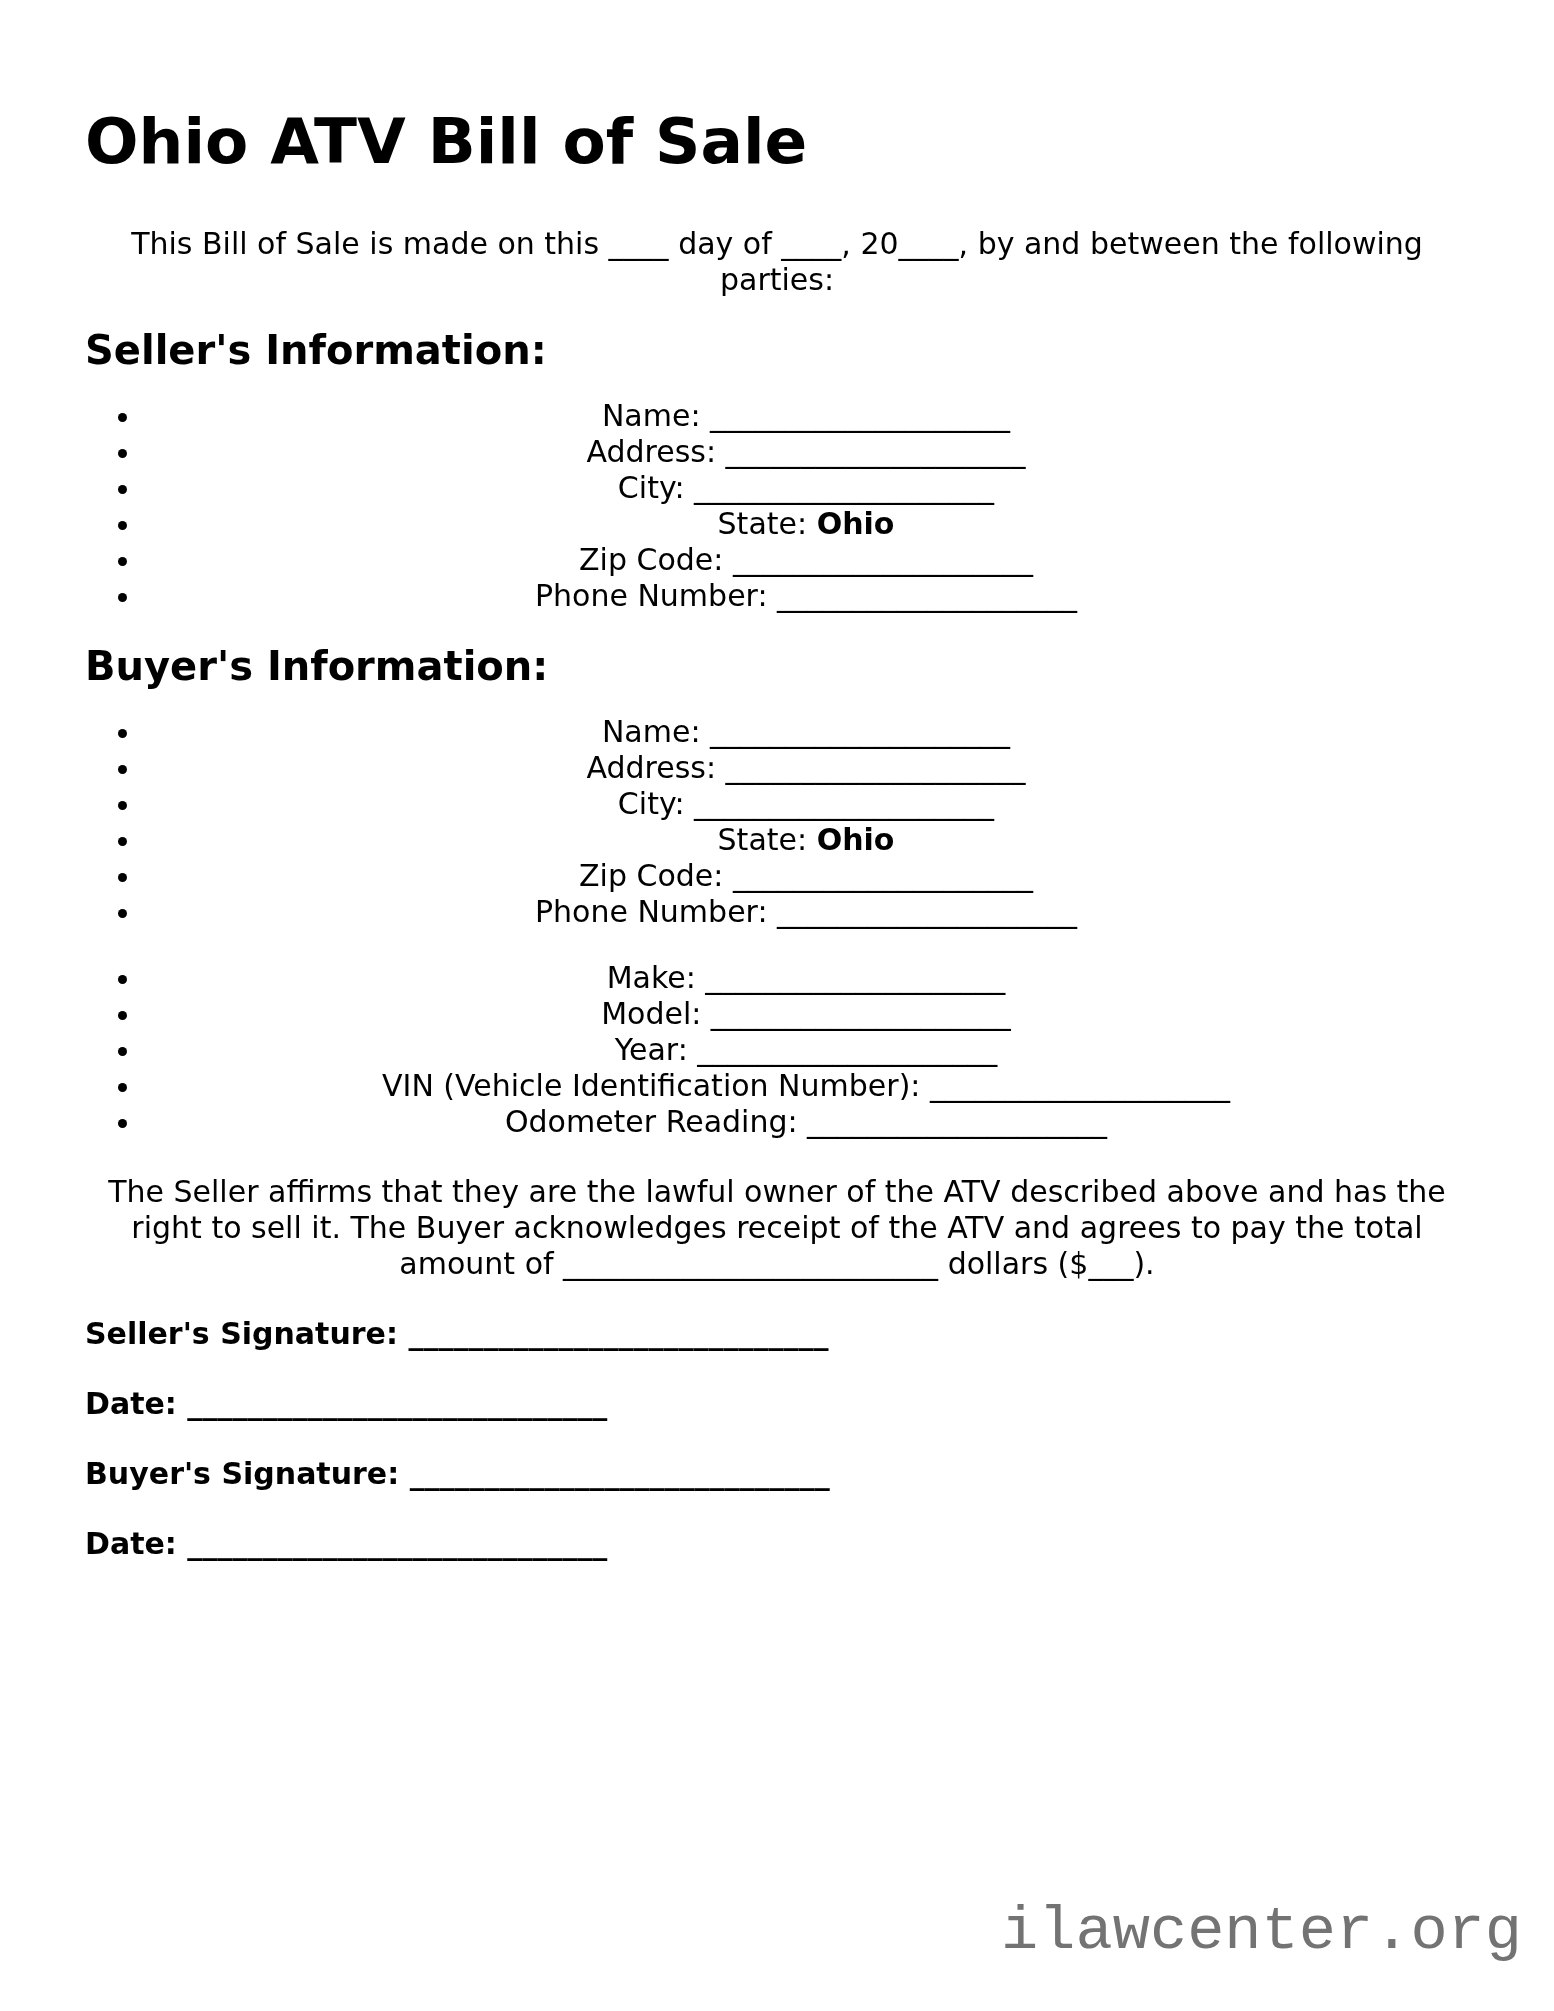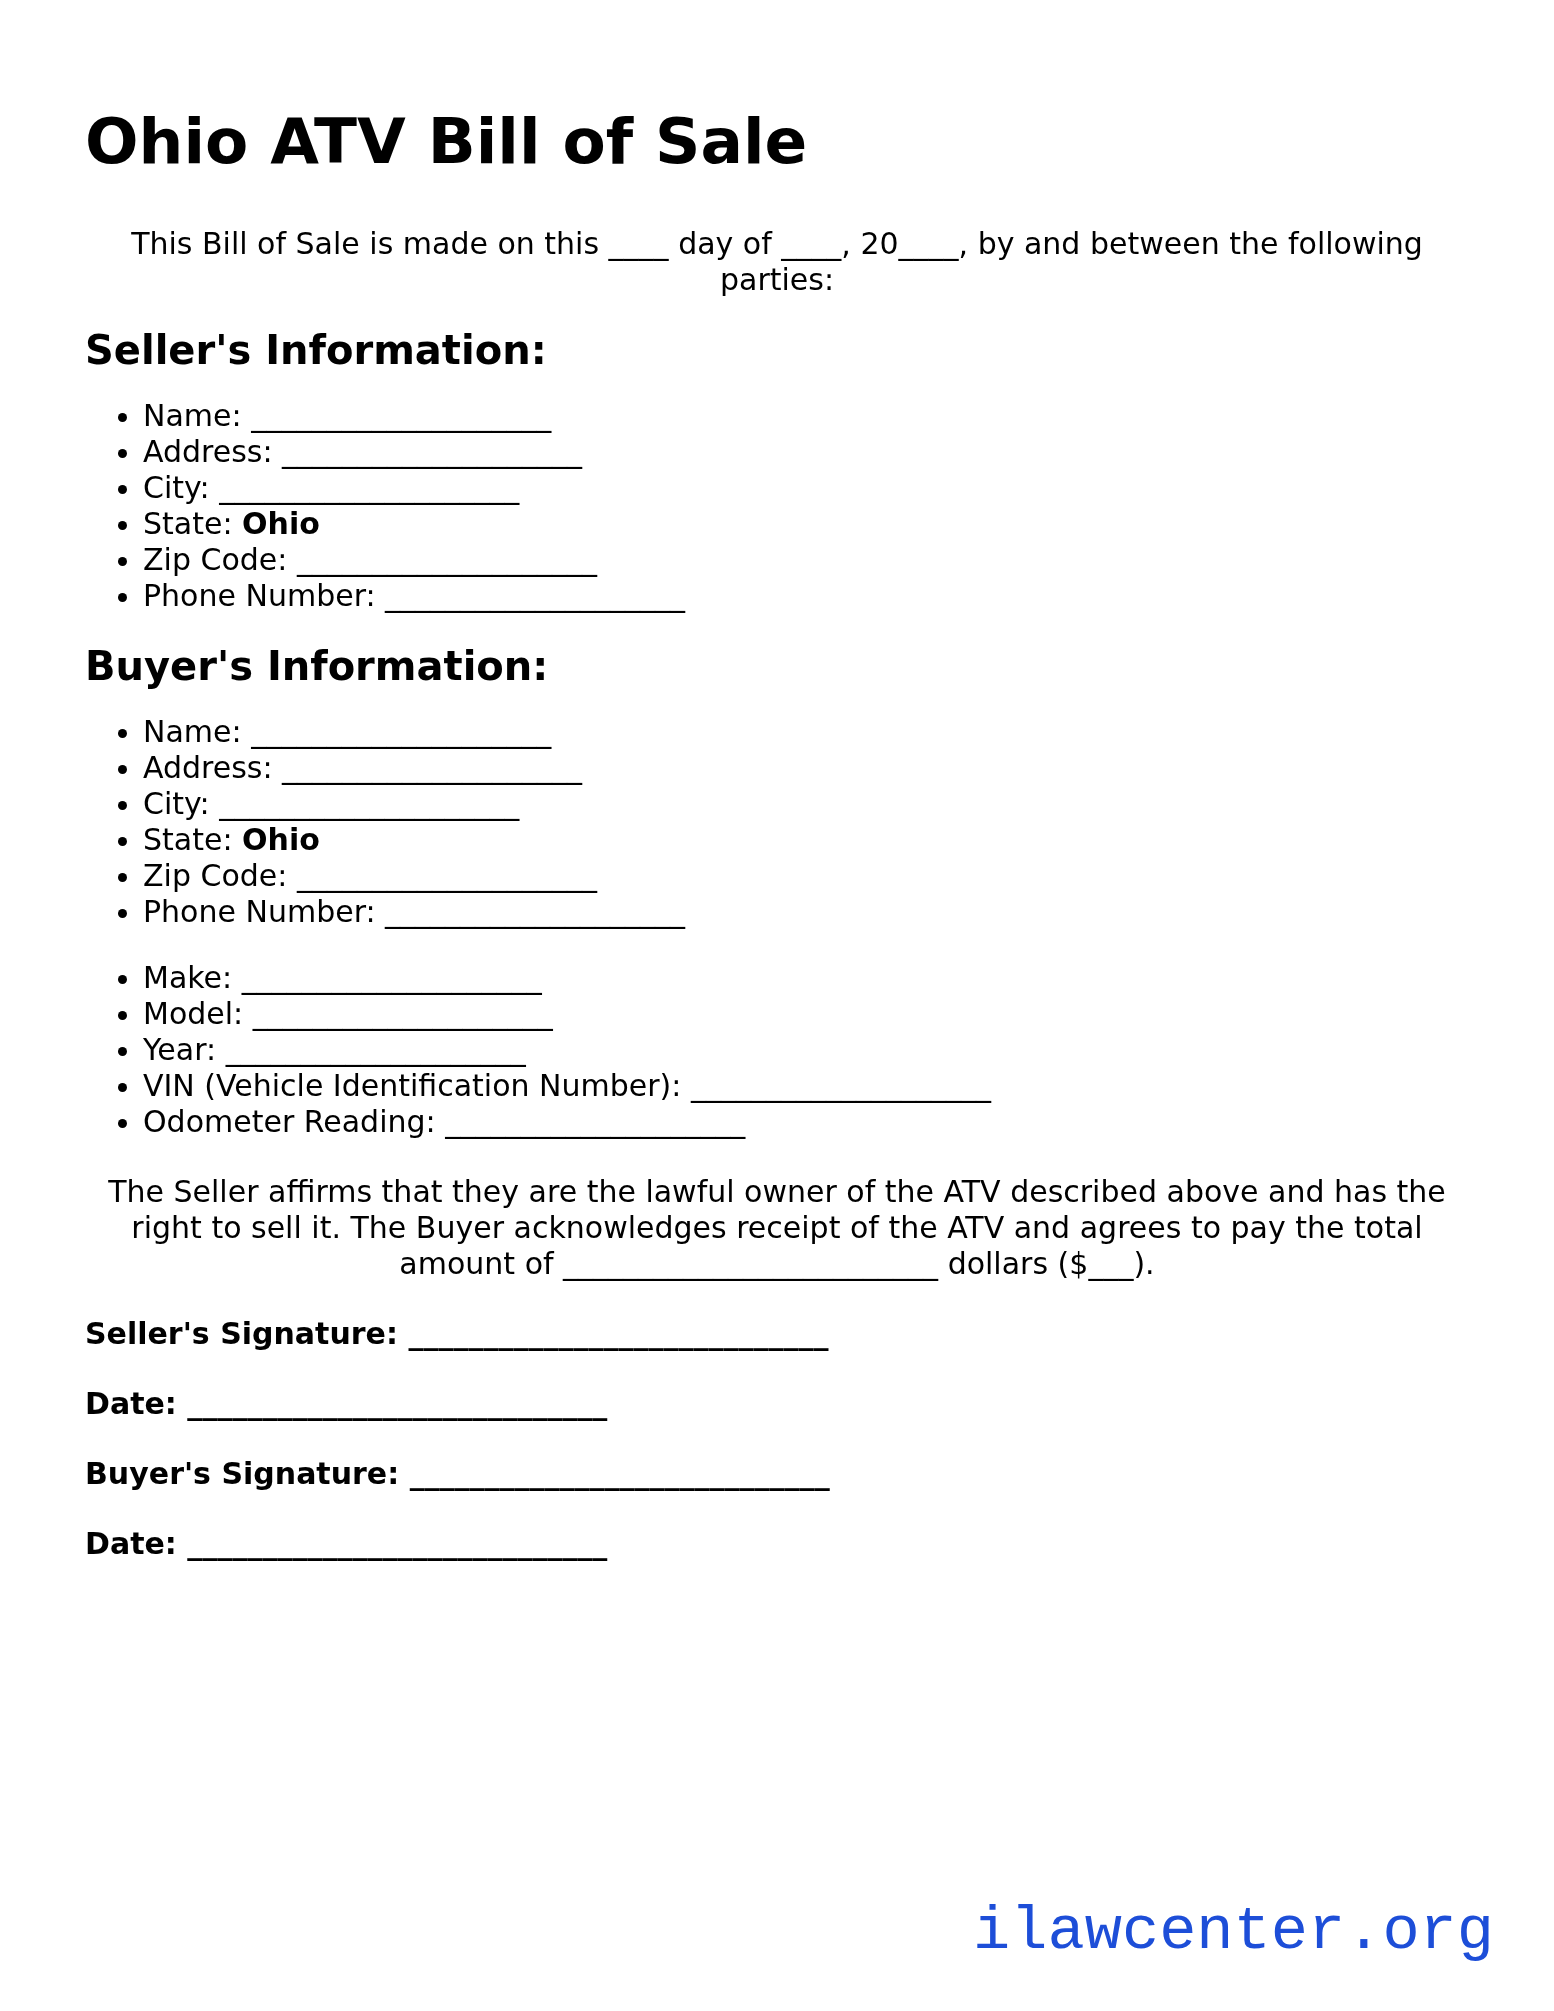--- a/index.html
+++ b/index.html
@@ -37,34 +37,35 @@
   ul.fields{
     margin:30px 0 0 0;
     padding:0 0 0 58px;
     list-style:disc outside;
   }
   ul.fields li{
     margin:0;
     padding:0;
     line-height:36px;
     white-space:nowrap;
+    text-align:center;
   }
   p.sig{
     margin:34px 0 0 0;
     font-weight:bold;
     white-space:nowrap;
   }
   .footer{
     position:absolute;
-    right:60px;
+    right:32px;
     bottom:44px;
     font-family:"Liberation Mono",monospace;
     font-size:62px;
     line-height:70px;
-    color:#1d4ed8;
+    color:#737373;
     white-space:nowrap;
   }
 </style>
 </head>
 <body>
 
 <div class="page">
 
   <h1 class="title">Ohio ATV Bill of Sale</h1>
 

